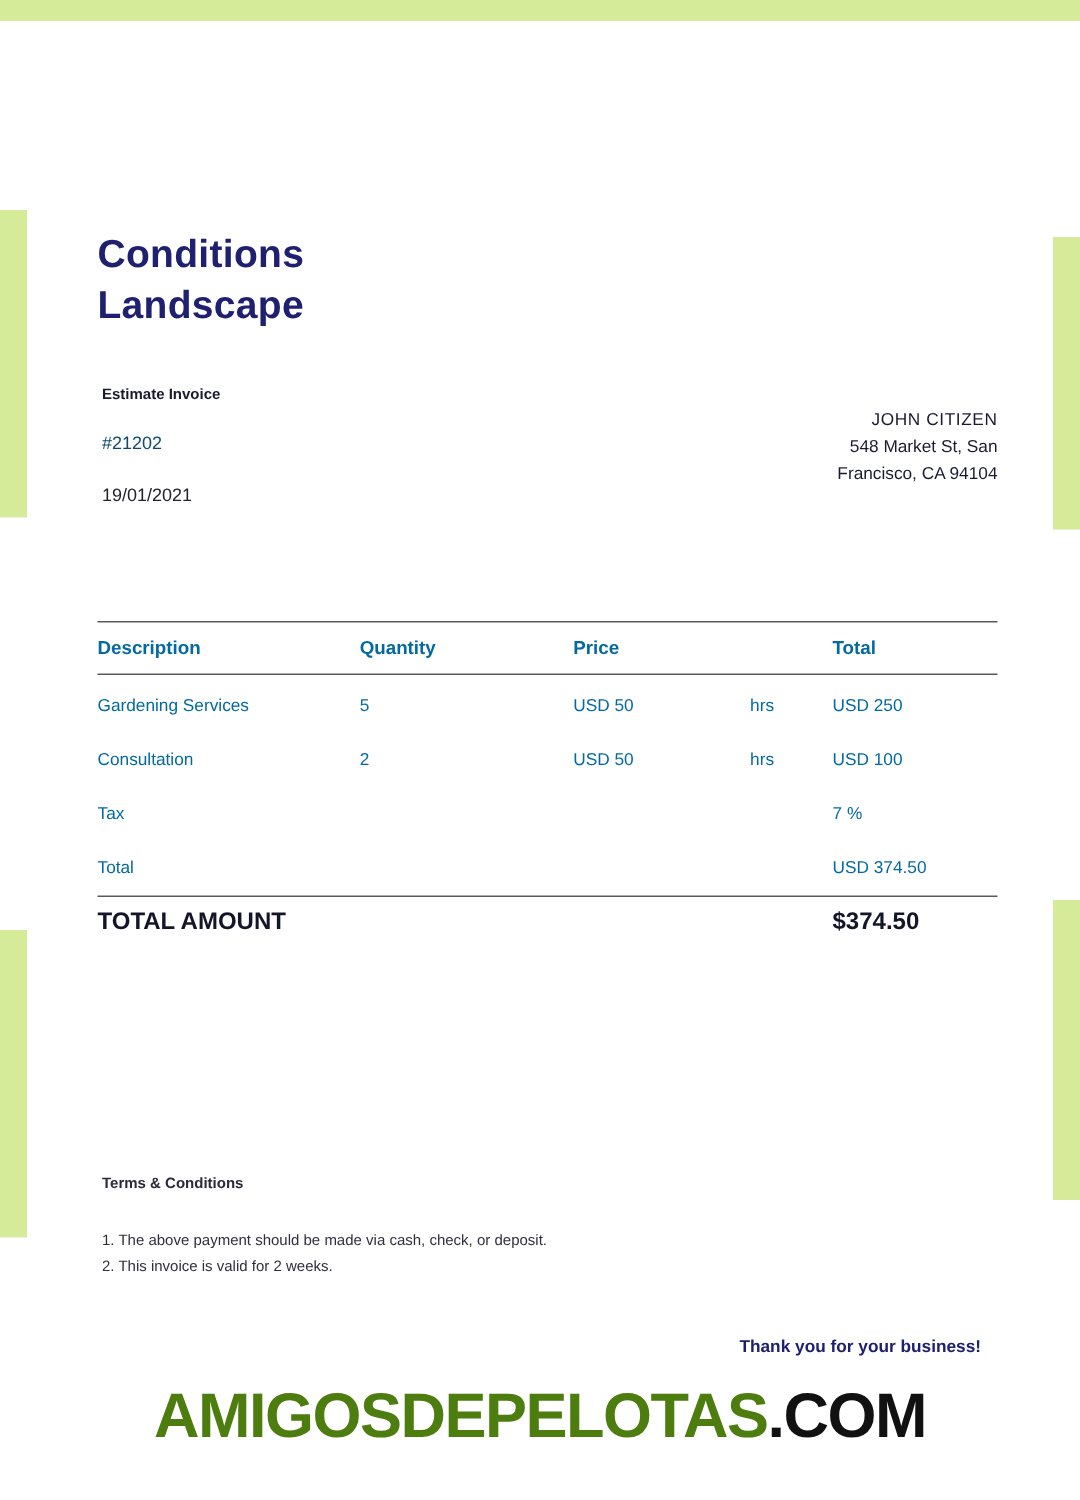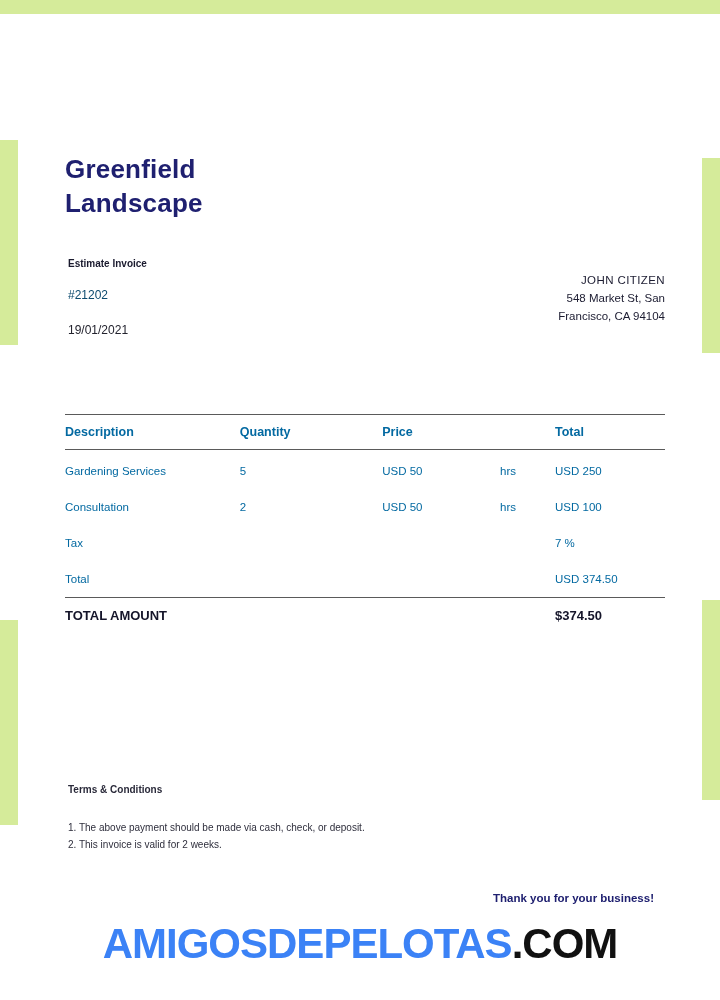--- a/index.html
+++ b/index.html
@@ -136,21 +136,21 @@
   .c-qty  { width: 145px; }
   .c-price{ width: 120px; }
   .c-unit { width: 56px; }
   .c-total{ width: 112px; }
 
   .t-row.first-data { margin-top: 3px; }
 
   .t-total-amount {
     border-top: 1.4px solid #5a5a5a;
     font-weight: bold;
-    font-size: 13px;
+    font-size: 16px;
     height: 34px;
     color: #15152a;
   }
 
   
   .terms {
     position: absolute;
     left: 50px;
     top: 770px;
     width: 520px;
@@ -181,36 +181,36 @@
     position: absolute;
     left: 0;
     top: 920px;
     width: 720px;
     text-align: center;
     font-family: "Liberation Sans", sans-serif;
     font-size: 42px;
     font-weight: bold;
     letter-spacing: -1px;
   }
-  .wm-a { color: #3b82f6; margin-top: 39px; }
+  .wm-a { color: #4d7c0f; margin-top: 39px; }
   .wm-b { color: #111111; }
 </style>
 </head>
 <body>
 
 <div class="bar" id="bar-top"></div>
 <div class="bar" id="bar-left-1"></div>
 <div class="bar" id="bar-left-2"></div>
 <div class="bar" id="bar-right-1"></div>
 <div class="bar" id="bar-right-2"></div>
 
 <div class="sheet">
 
   <div class="company-name">
-    <div>Greenfield</div>
+    <div>Conditions</div>
     <div>Landscape</div>
   </div>
 
   <div class="doc-meta">
     <div class="doc-title">Estimate Invoice</div>
     <div class="doc-number">#21202</div>
     <div class="doc-date">19/01/2021</div>
   </div>
 
   <div class="bill-to">

